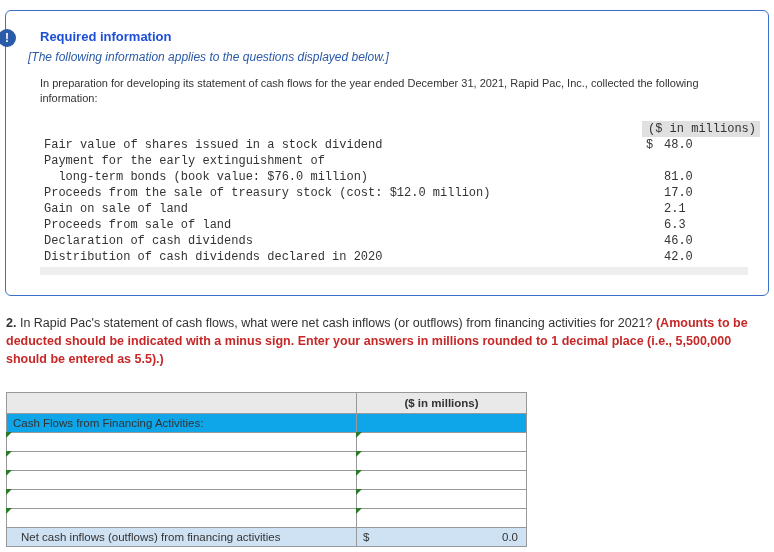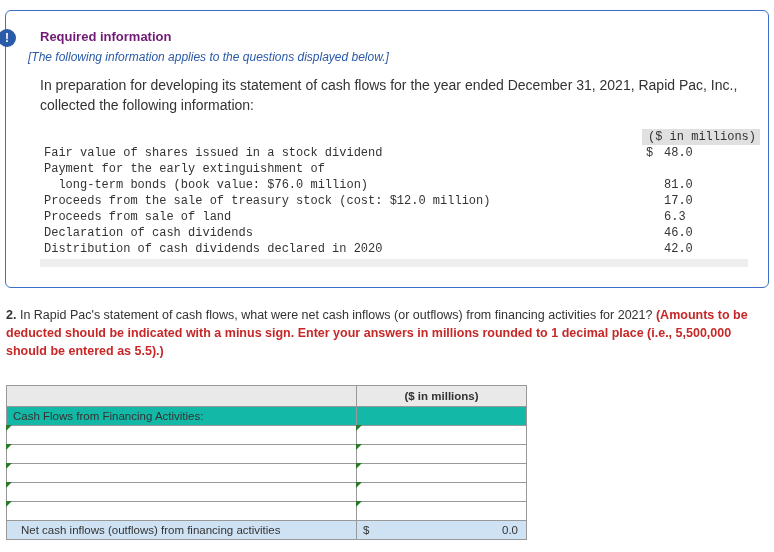--- a/index.html
+++ b/index.html
@@ -1,21 +1,21 @@
 <!DOCTYPE html>
 <html><head>
 <meta charset="utf-8">
 <style>
   * { box-sizing: border-box; margin: 0; padding: 0; }
   body { font-family: Arial, sans-serif; font-size: 12px; color: #333; background: #fff; width: 774px; }
   .info-box { border: 1px solid #3b6fc9; border-radius: 6px; margin: 10px 5px 18px 5px; padding: 18px 20px 20px 20px; position: relative; }
   .alert-icon { position: absolute; left: -8px; top: 18px; width: 18px; height: 18px; background: #2a5aa8; border-radius: 50%; color: #fff; font-weight: bold; text-align: center; line-height: 18px; font-size: 12px; }
-  .req-title { color: #701a75; font-weight: bold; font-size: 13px; margin-bottom: 6px; margin-left: 14px; }
+  .req-title { color: #1d4ed8; font-weight: bold; font-size: 13px; margin-bottom: 6px; margin-left: 14px; }
   .applies-note { color: #2a5aa8; font-style: italic; font-size: 12px; margin-bottom: 12px; margin-left: 2px; }
-  .prep-text { color: #333; font-size: 14px; line-height: 1.4; margin-left: 14px; margin-bottom: 14px; }
+  .prep-text { color: #333; font-size: 11px; line-height: 1.4; margin-left: 14px; margin-bottom: 14px; }
   .data-table-wrap { margin-left: 14px; margin-right: 0; }
   .data-table { font-family: "Courier New", monospace; font-size: 12px; width: 720px; border-collapse: collapse; }
   .data-table th, .data-table td { padding: 1px 4px; }
   .data-table thead th { background: #e0e0e0; font-weight: normal; text-align: right; }
   .data-table thead th:first-child { text-align:left; background: transparent; }
   .data-table td.label { text-align: left; white-space: pre; }
   .data-table td.val { text-align: left; width: 100px; }
   .data-table td.dollar { text-align:left; width:18px; }
   .data-table tbody tr:last-child td { }
   .scroll-edge { height: 8px; background: #eee; margin-top:2px; }
@@ -24,21 +24,21 @@
   .red-instr { color: #c62828; font-weight: bold; }
   .answer-table { border-collapse: collapse; margin: 14px 0 0 6px; }
   .answer-table th, .answer-table td { border: 1px solid #999; font-size: 11.5px; }
   .answer-table thead th { background: #e9e9e9; text-align: center; padding: 4px 6px; font-weight: normal; }
   .answer-table thead th.colhdr { font-weight: bold; }
   .answer-table td.rowlabel { width: 350px; padding: 3px 6px; background: #fff; }
   .answer-table td.inputcell { width: 170px; background: #fff; position: relative; padding:0; height:19px;}
   .answer-table td.inputcell .tick { position:absolute; left:-1px; top:-1px; width:0;height:0; border-top:6px solid #2a7a2a; border-right:6px solid transparent; }
   .answer-table td.valcell { width: 170px; text-align:right; padding: 3px 8px 3px 3px; background:#fff; position:relative;}
   .answer-table td.valcell .dollar { position:absolute; left:6px; }
-  .answer-table tr.section td { background: #14b8a6; font-weight: normal; }
+  .answer-table tr.section td { background: #0ea5e9; font-weight: normal; }
   .answer-table tr.bluerow td.rowlabel { background: #cfe2f3; }
   .answer-table tr.bluerow td.inputcell,
   .answer-table tr.bluerow td.valcell { background: #cfe2f3; }
   .answer-table td.indent { padding-left: 14px; }
 </style>
 </head>
 <body>
 
 <div class="info-box">
   <div class="alert-icon">!</div>
@@ -67,20 +67,25 @@
           </tr>
           <tr>
             <td class="label">  long-term bonds (book value: $76.0 million)</td>
             <td class="dollar"></td>
             <td class="val">81.0</td>
           </tr>
           <tr>
             <td class="label">Proceeds from the sale of treasury stock (cost: $12.0 million)</td>
             <td class="dollar"></td>
             <td class="val">17.0</td>
+          </tr>
+          <tr>
+            <td class="label">Gain on sale of land</td>
+            <td class="dollar"></td>
+            <td class="val">2.1</td>
           </tr>
           <tr>
             <td class="label">Proceeds from sale of land</td>
             <td class="dollar"></td>
             <td class="val">6.3</td>
           </tr>
           <tr>
             <td class="label">Declaration of cash dividends</td>
             <td class="dollar"></td>
             <td class="val">46.0</td>

